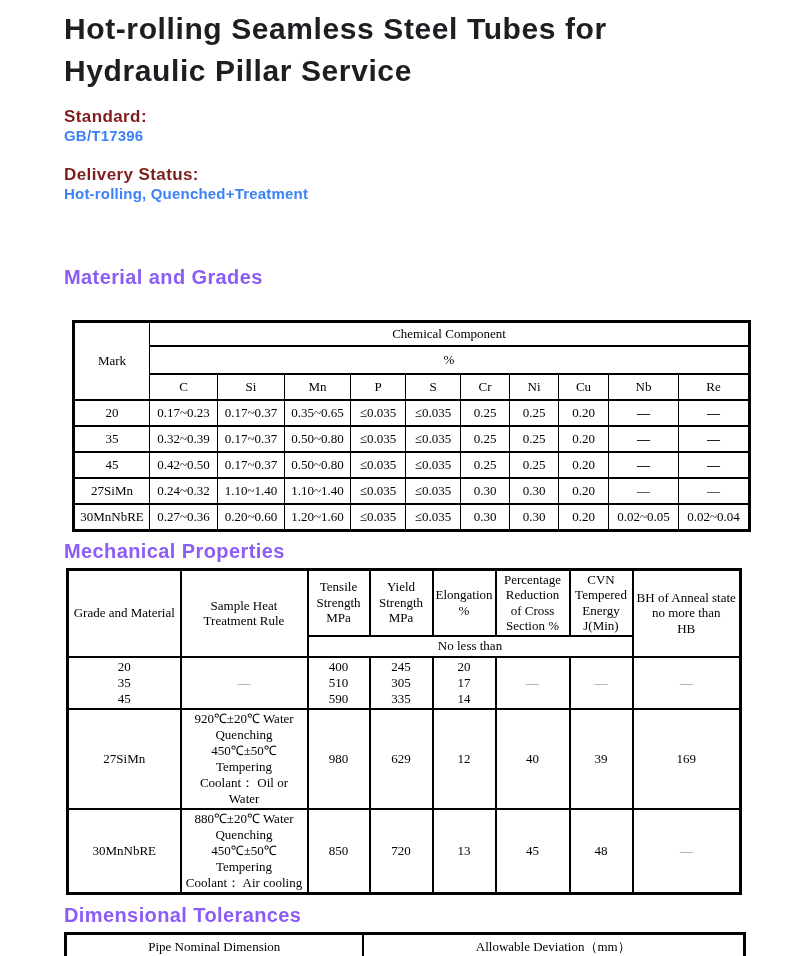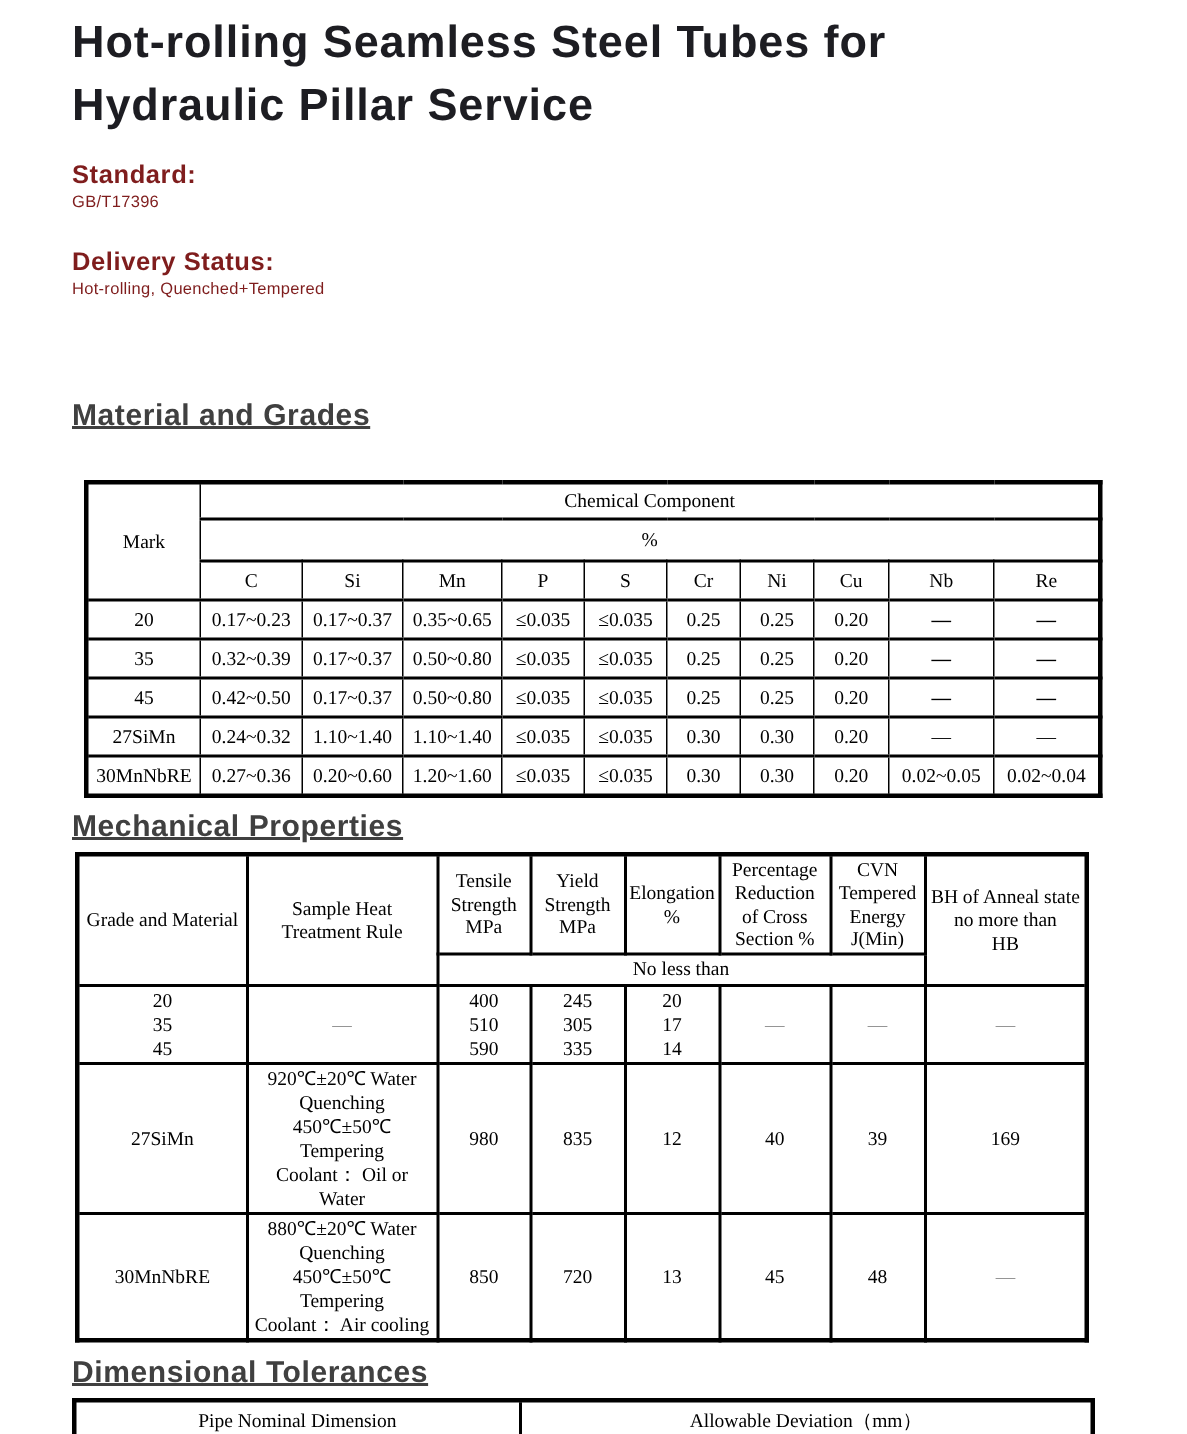--- a/index.html
+++ b/index.html
@@ -1,31 +1,31 @@
 <!DOCTYPE html>
 <html><head>
 <meta charset="utf-8">
 <style>
   html,body{margin:0;padding:0;background:#fff;}
   body{width:791px;height:956px;overflow:hidden;color:#000;
        font-family:"Liberation Serif", serif;}
   .page{position:relative;box-sizing:border-box;width:791px;height:888px;
-        padding:8px 50px 0 48px;}
+        padding:8px 50px 0 64px;}
 
   
   h1{font-family:"Liberation Sans", sans-serif;font-size:30px;line-height:42px;
      font-weight:600;letter-spacing:0.6px;color:#1d1d22;margin:0;}
   .meta-label{font-family:"Liberation Sans", sans-serif;font-size:17px;line-height:22px;
      font-weight:700;letter-spacing:0.4px;color:#7f1d1d;}
-  .meta-value{font-family:"Liberation Sans", sans-serif;font-size:11px;line-height:15px;
-     font-weight:400;letter-spacing:0.2px;color:#7f1d1d;}
+  .meta-value{font-family:"Liberation Sans", sans-serif;font-size:15px;line-height:15px;
+     font-weight:700;letter-spacing:0.2px;color:#3b82f6;}
   .meta-block{margin-top:14px;}
   .meta-block + .meta-block{margin-top:21px;}
   h2{font-family:"Liberation Sans", sans-serif;font-size:20px;line-height:24px;
-     font-weight:700;letter-spacing:0.4px;color:#404040;margin:0;text-decoration:underline;}
+     font-weight:700;letter-spacing:0.4px;color:#8b5cf6;margin:0;}
   #h2-material{margin-top:64px;}
   #h2-mechanical{margin-top:7px;}
   #h2-dimensional{margin-top:8px;}
 
   
   table{border-collapse:collapse;table-layout:fixed;font-size:13px;color:#000;}
   th,td{text-align:center;vertical-align:middle;padding:1px 2px;overflow:hidden;}
   th{font-weight:normal;}
 
   
@@ -61,21 +61,21 @@
     <span>Hydraulic Pillar Service</span>
   </h1>
 
   <div class="meta-block">
     <div class="meta-label">Standard:</div>
     <div class="meta-value">GB/T17396</div>
   </div>
 
   <div class="meta-block">
     <div class="meta-label">Delivery Status:</div>
-    <div class="meta-value">Hot-rolling, Quenched+Tempered</div>
+    <div class="meta-value">Hot-rolling, Quenched+Treatment</div>
   </div>
 
   <h2 id="h2-material">Material and Grades</h2>
 
   <table class="chem">
     <colgroup>
       <col style="width:76px">
         <col style="width:68px">
         <col style="width:67px">
         <col style="width:66px">
@@ -239,21 +239,21 @@
           <td class="muted">—</td>
         </tr>
         <tr>
           <td>27SiMn</td>
           <td>920℃±20℃  Water
 Quenching
 450℃±50℃
 Tempering
 Coolant： Oil or Water</td>
           <td>980</td>
-          <td>835</td>
+          <td>629</td>
           <td>12</td>
           <td>40</td>
           <td>39</td>
           <td>169</td>
         </tr>
         <tr>
           <td>30MnNbRE</td>
           <td>880℃±20℃   Water
 Quenching
 450℃±50℃

